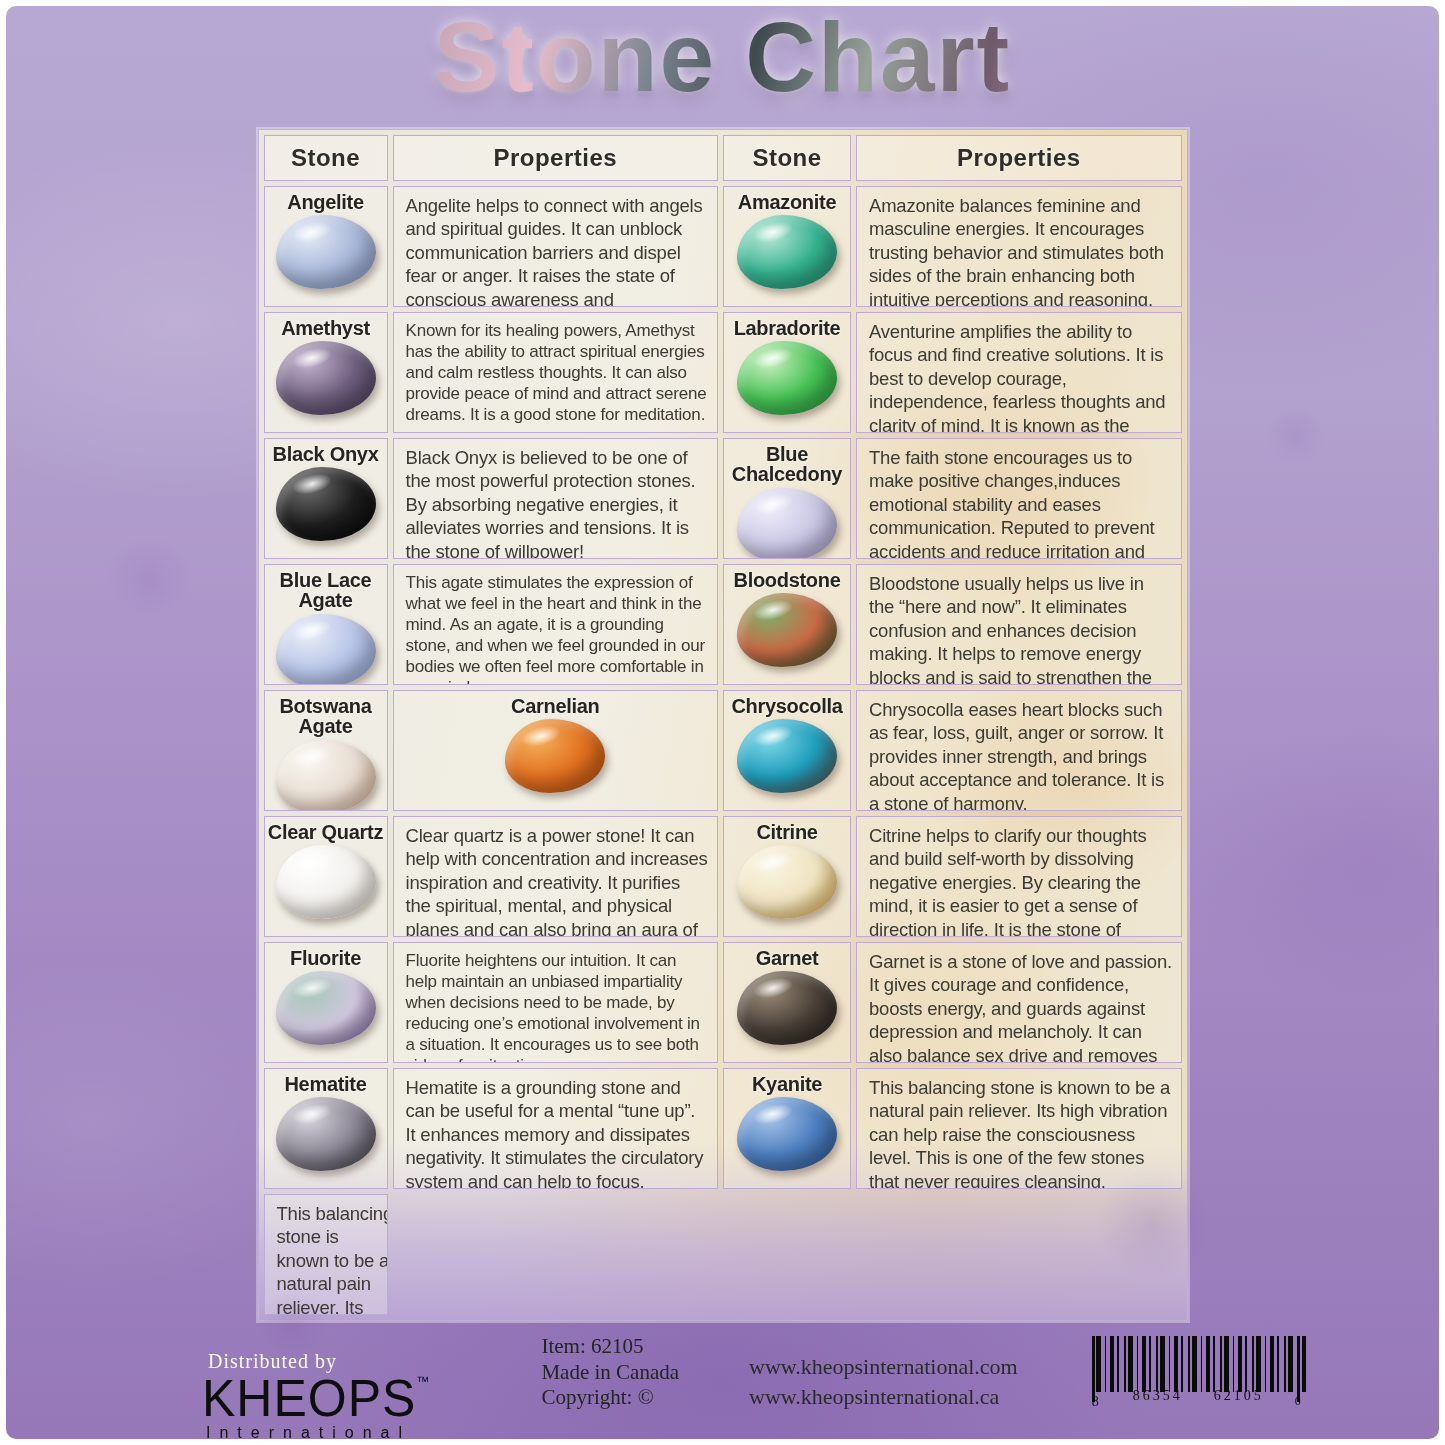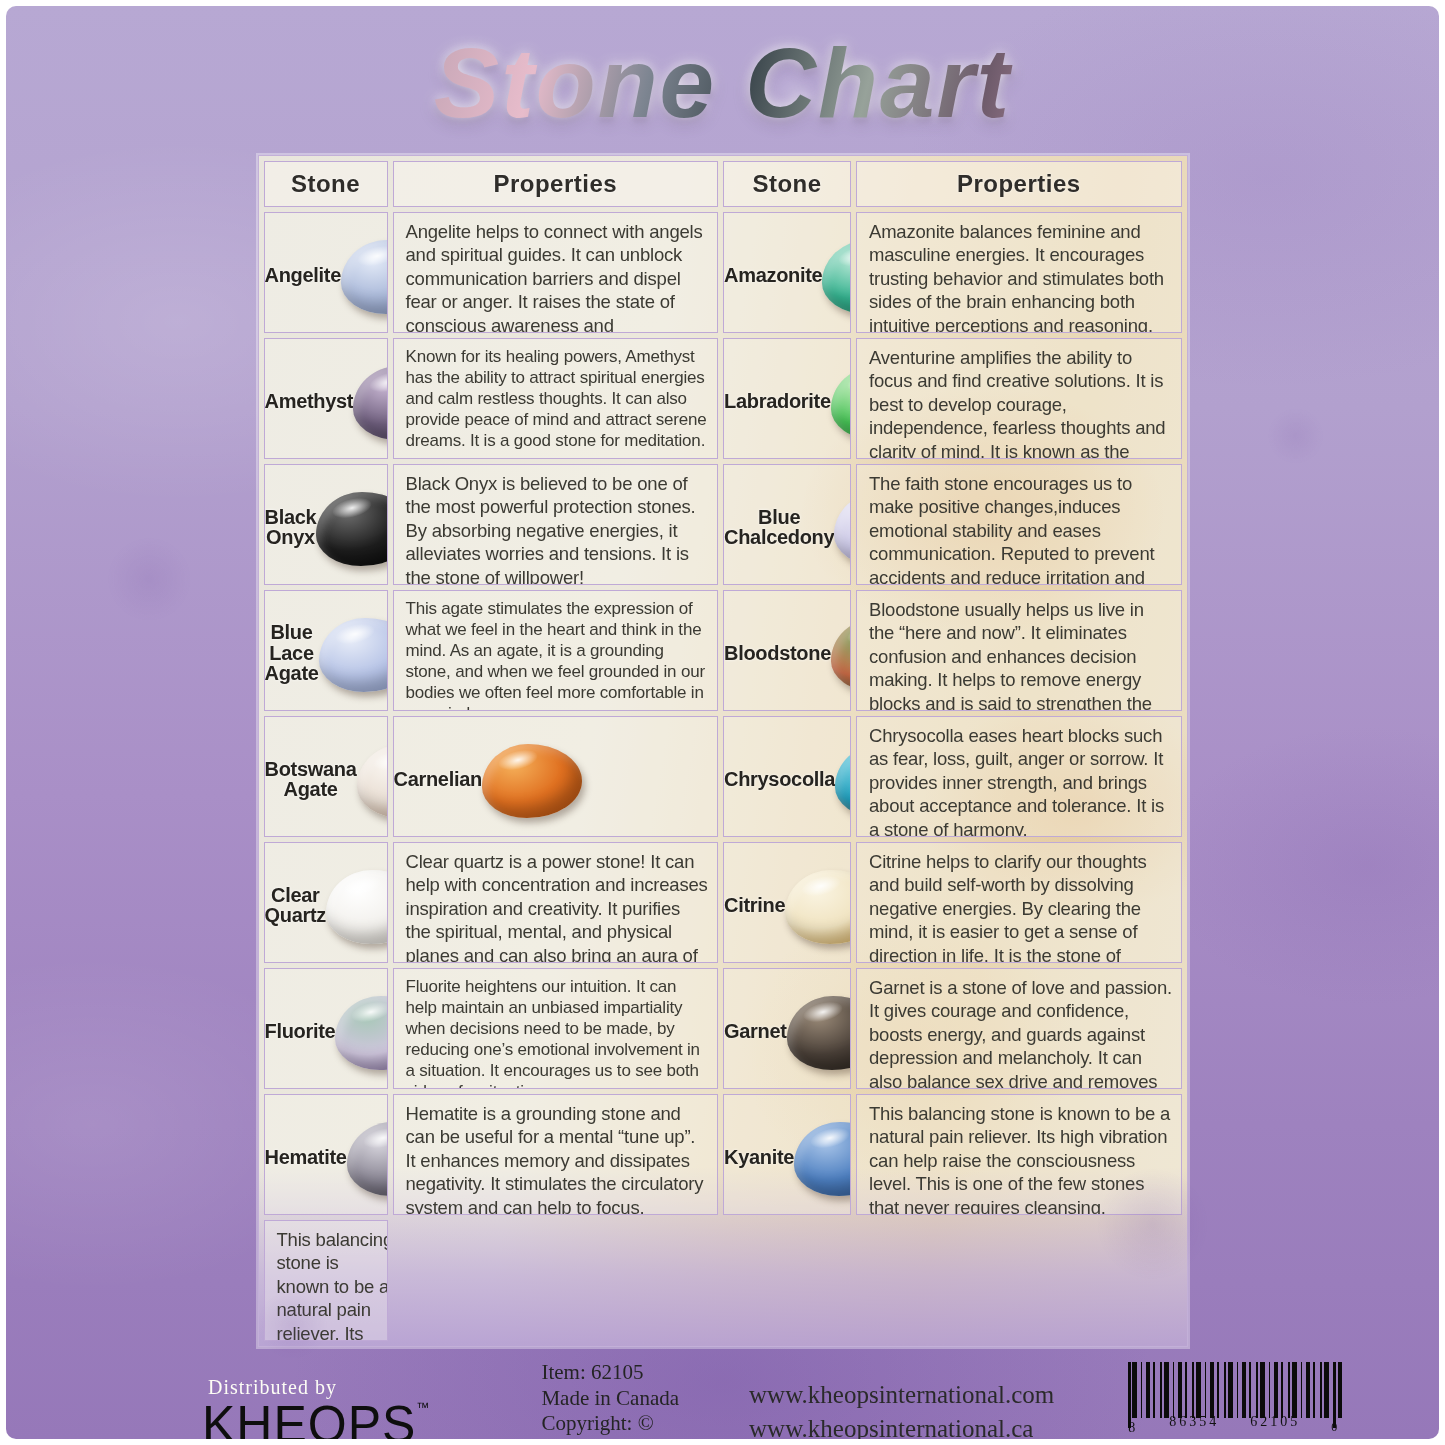--- a/index.html
+++ b/index.html
@@ -23,28 +23,27 @@
   .poster::before{
     content:'';position:absolute;inset:0;pointer-events:none;opacity:.55;
     background:
       radial-gradient(circle 60px at 10% 40%, rgba(120,85,165,.25), transparent 70%),
       radial-gradient(circle 40px at 90% 30%, rgba(120,85,165,.22), transparent 70%),
       radial-gradient(circle 80px at 80% 85%, rgba(100,65,150,.25), transparent 70%),
       radial-gradient(circle 50px at 20% 92%, rgba(100,65,150,.22), transparent 70%),
       radial-gradient(circle 35px at 55% 6%, rgba(255,255,255,.25), transparent 70%);
   }
   .title{
-    margin:0;padding-top:26px;height:118px;
+    margin:0;height:118px;
     text-align:center;font-size:98px;font-weight:700;letter-spacing:2px;line-height:1.05;
     background:linear-gradient(104deg,
       #5d6e66 0%,#9fb0a4 7%,#3f5a4e 13%,#8b8f99 21%,#c9a8b8 30%,#e7bccb 37%,
       #7d8591 45%,#3f4a50 52%,#97a29a 60%,#6d5a6a 68%,#b78fa3 75%,#51636a 84%,#8a93a0 93%,#5f6a72 100%);
     -webkit-background-clip:text;background-clip:text;color:transparent;
     filter:drop-shadow(0 0 7px rgba(255,255,255,0.95)) drop-shadow(0 4px 3px rgba(70,45,105,0.45));
-    font-style:italic;
   }
   .table-wrap{
     width:928px;margin:6px auto 0 auto;box-sizing:border-box;padding:5px;
     background:
       linear-gradient(180deg, rgba(190,170,218,0) 85%, rgba(183,161,214,.65) 94%, rgba(176,152,210,.85) 100%),
       radial-gradient(ellipse 260px 180px at 78% 30%, rgba(214,150,70,0.28), transparent 70%),
       radial-gradient(ellipse 220px 160px at 88% 55%, rgba(214,150,70,0.25), transparent 70%),
       radial-gradient(ellipse 240px 200px at 70% 75%, rgba(224,185,120,0.25), transparent 70%),
       linear-gradient(100deg,#e9e6dd 0%,#ece8dc 38%,#ecdfc4 58%,#e9d8b6 76%,#eadfc8 100%);
     box-shadow:0 0 0 1px #c3b0d8, 0 0 0 3px rgba(255,255,255,.35);
@@ -52,21 +51,21 @@
   .thead,.tbody{display:grid;grid-template-columns:124px 1fr 128px 1fr;gap:5px;}
   .thead{margin-bottom:5px;}
   .hcell{
     height:44px;display:flex;align-items:center;justify-content:center;
     border:1px solid #bfa9d6;background:rgba(252,249,243,0.45);
     font-size:24px;font-weight:700;color:#2f2d2a;letter-spacing:0.5px;
     transform-origin:center;text-shadow:0 0 3px rgba(255,255,255,.7);
   }
   .tbody{grid-auto-rows:121px;}
   .cell{border:1px solid #bfa9d6;background:rgba(253,251,246,0.30);box-sizing:border-box;overflow:hidden;}
-  .stone-cell{display:flex;flex-direction:row;align-items:center;padding-top:5px;}
+  .stone-cell{display:flex;flex-direction:column;align-items:center;padding-top:5px;}
   .stone-name{
     font-weight:700;font-size:20px;line-height:1.02;color:#262420;text-align:center;
     letter-spacing:-0.3px;text-shadow:0 0 3px rgba(255,255,255,.85);
   }
   .stone-img{
     position:relative;flex:0 0 auto;width:100px;height:74px;margin-top:3px;
     border-radius:46% 54% 55% 45% / 58% 50% 50% 42%;
     box-shadow:3px 5px 7px rgba(60,40,30,0.35),
                inset -9px -11px 14px rgba(0,0,0,0.22),
                inset 5px 6px 9px rgba(255,255,255,0.25);
@@ -84,21 +83,21 @@
   .props-text.tight{font-size:17px;line-height:1.24;}
   .footer{
     display:flex;align-items:flex-start;padding:14px 0 0 196px;color:#1d1d1d;
   }
   .brand{line-height:1;}
   .distributed{font-family:"Liberation Serif", serif;color:#fdfdf5;font-size:20px;letter-spacing:1px;margin:17px 0 0 6px;}
   .kheops{font-size:50px;letter-spacing:1px;color:#0e0e0e;font-weight:400;margin-top:2px;transform:scaleY(1.05);}
   .kheops sup{font-size:13px;vertical-align:28px;letter-spacing:0;}
   .brand-sub{font-size:16px;color:#0e0e0e;letter-spacing:9px;margin-top:2px;margin-left:4px;}
   .iteminfo{font-family:"Liberation Serif", serif;font-size:21px;line-height:1.22;color:#242424;margin-left:112px;}
-  .websites{font-family:"Liberation Serif", serif;font-size:25px;line-height:1.35;color:#2a2a2a;margin-left:70px;margin-top:18px;}
+  .websites{font-family:"Liberation Serif", serif;font-size:22px;line-height:1.35;color:#2a2a2a;margin-left:70px;margin-top:18px;}
   .barcode-block{margin-left:74px;margin-top:2px;width:214px;}
   .bars{
     position:relative;height:56px;
     background:
       repeating-linear-gradient(90deg,
         #0b0b0b 0 2px, transparent 2px 4px,
         #0b0b0b 4px 9px, transparent 9px 13px,
         #0b0b0b 13px 14px, transparent 14px 18px,
         #0b0b0b 18px 22px, transparent 22px 25px,
         #0b0b0b 25px 27px, transparent 27px 32px);

